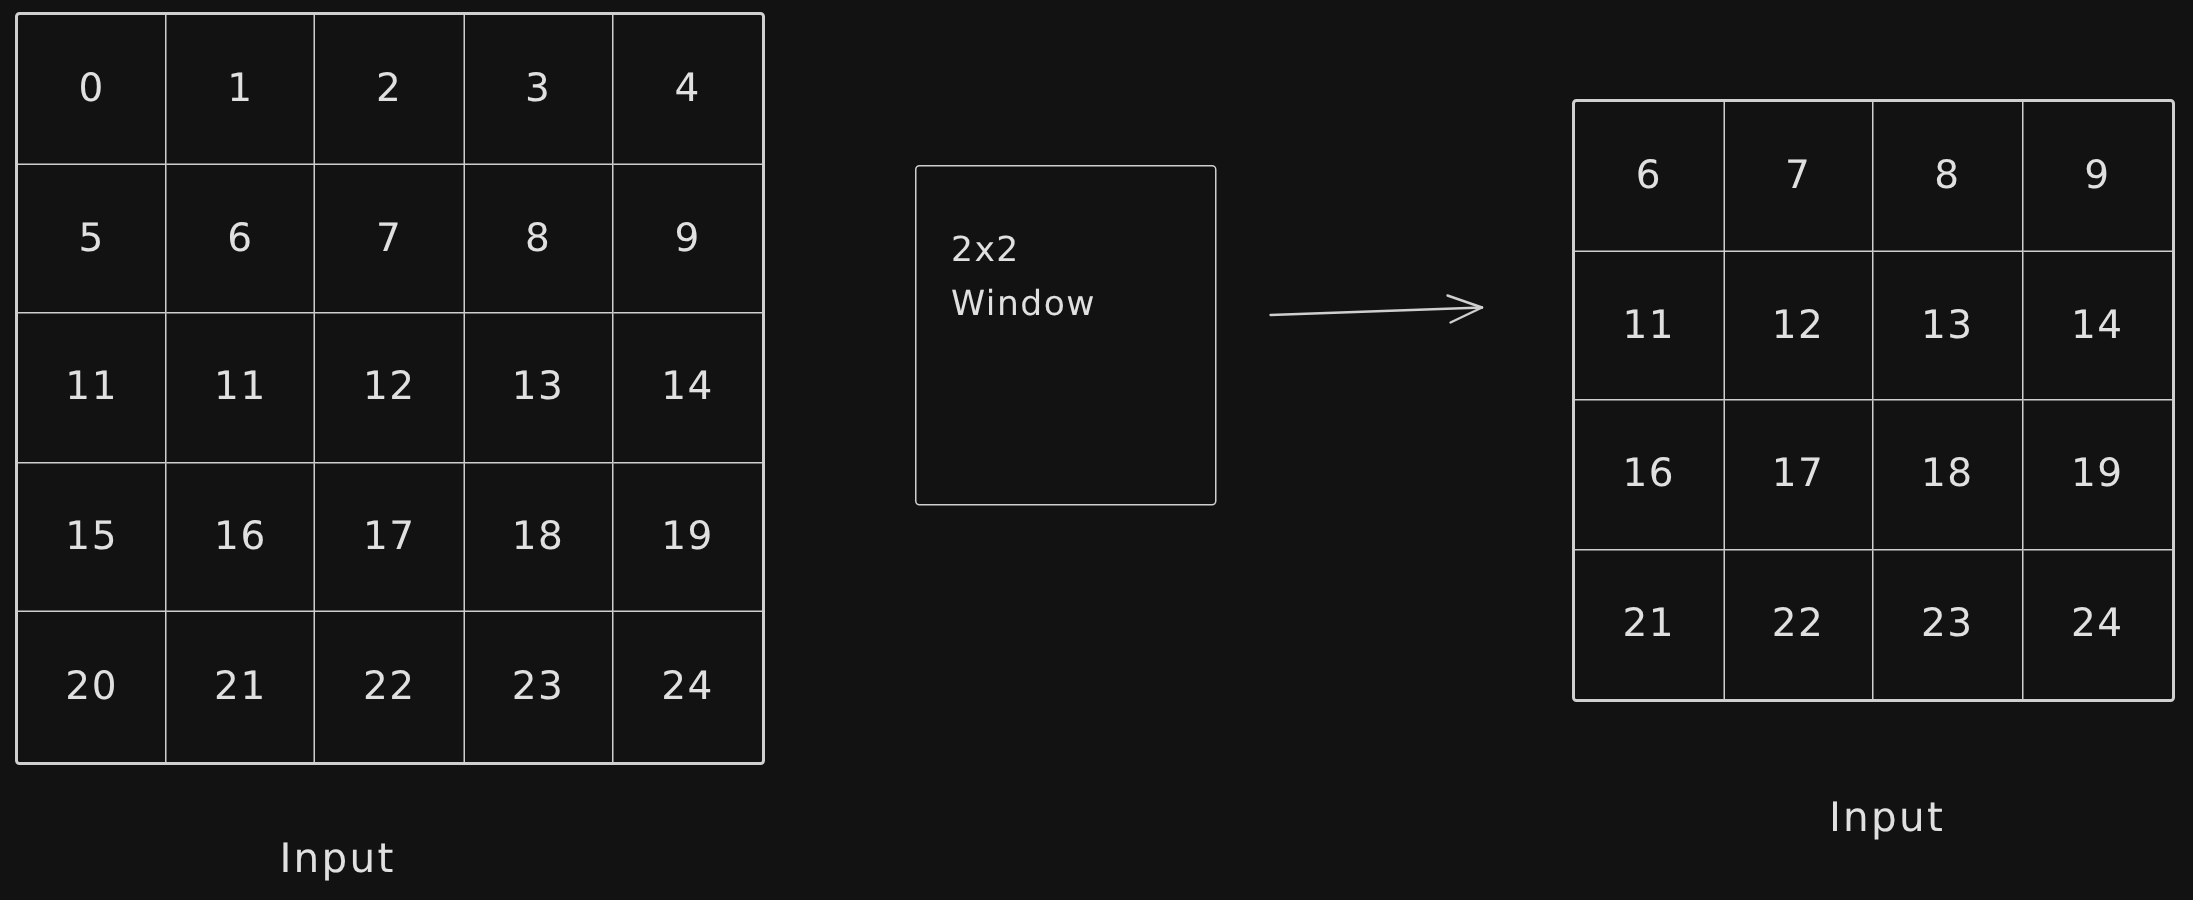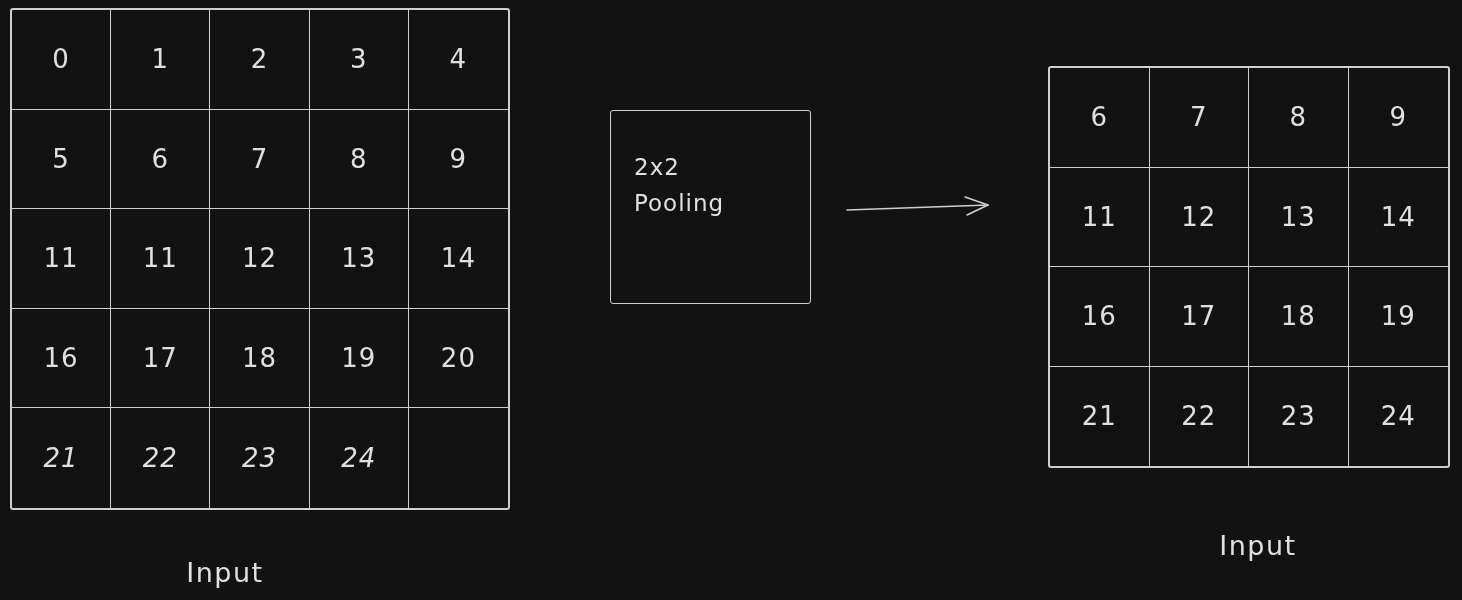--- a/index.html
+++ b/index.html
@@ -34,21 +34,21 @@
     border-right: 1.8px solid var(--stroke);
     border-bottom: 1.8px solid var(--stroke);
   }
   .input-grid {
     left: 10px; top: 8px;
     width: 500px; height: 502px;
     grid-template-columns: repeat(5, 1fr);
     grid-template-rows: repeat(5, 1fr);
   }
   .input-grid .cell:nth-child(5n) { border-right: none; }
-  .input-grid .cell:nth-child(n+21) { border-bottom: none; font-style: italic; }
+  .input-grid .cell:nth-child(n+21) { border-bottom: none; }
 
   .output-grid {
     left: 1048px; top: 66px;
     width: 402px; height: 402px;
     grid-template-columns: repeat(4, 1fr);
     grid-template-rows: repeat(4, 1fr);
   }
   .output-grid .cell:nth-child(4n) { border-right: none; }
   .output-grid .cell:nth-child(n+13) { border-bottom: none; }
 
@@ -58,21 +58,21 @@
     font-size: 27px;
     letter-spacing: 1.5px;
     color: var(--text);
   }
   .caption.input-caption  { left: 150px;  top: 557px; width: 150px; }
   .caption.output-caption { left: 1183px; top: 530px; width: 150px; }
 
   .pooling-box {
     position: absolute;
     left: 610px; top: 110px;
-    width: 201px; height: 194px;
+    width: 201px; height: 227px;
     border: 1.8px solid var(--stroke);
     border-radius: 3px;
     padding: 38px 2px 0 23px;
   }
   .pooling-box .line {
     font-size: 23px;
     line-height: 36px;
     letter-spacing: 1px;
     white-space: nowrap;
     color: var(--text);
@@ -98,35 +98,36 @@
     <div class="cell">5</div>
     <div class="cell">6</div>
     <div class="cell">7</div>
     <div class="cell">8</div>
     <div class="cell">9</div>
     <div class="cell">11</div>
     <div class="cell">11</div>
     <div class="cell">12</div>
     <div class="cell">13</div>
     <div class="cell">14</div>
+    <div class="cell">15</div>
     <div class="cell">16</div>
     <div class="cell">17</div>
     <div class="cell">18</div>
     <div class="cell">19</div>
     <div class="cell">20</div>
     <div class="cell">21</div>
     <div class="cell">22</div>
     <div class="cell">23</div>
     <div class="cell">24</div>
   </div>
   <div class="caption input-caption">Input</div>
 
   <div class="pooling-box">
     <div class="line">2x2</div>
-    <div class="line">Pooling</div>
+    <div class="line">Window</div>
   </div>
 
   <svg class="arrow" viewBox="0 0 152 32">
     <path d="M 3 18 L 144 13" stroke="#cfcfcf" stroke-width="1.6" fill="none" stroke-linecap="round"></path>
     <path d="M 144 13 L 121 5" stroke="#cfcfcf" stroke-width="1.6" fill="none" stroke-linecap="round"></path>
     <path d="M 144 13 L 123 23" stroke="#cfcfcf" stroke-width="1.6" fill="none" stroke-linecap="round"></path>
   </svg>
 
   <div class="grid output-grid">
     <div class="cell">6</div>

